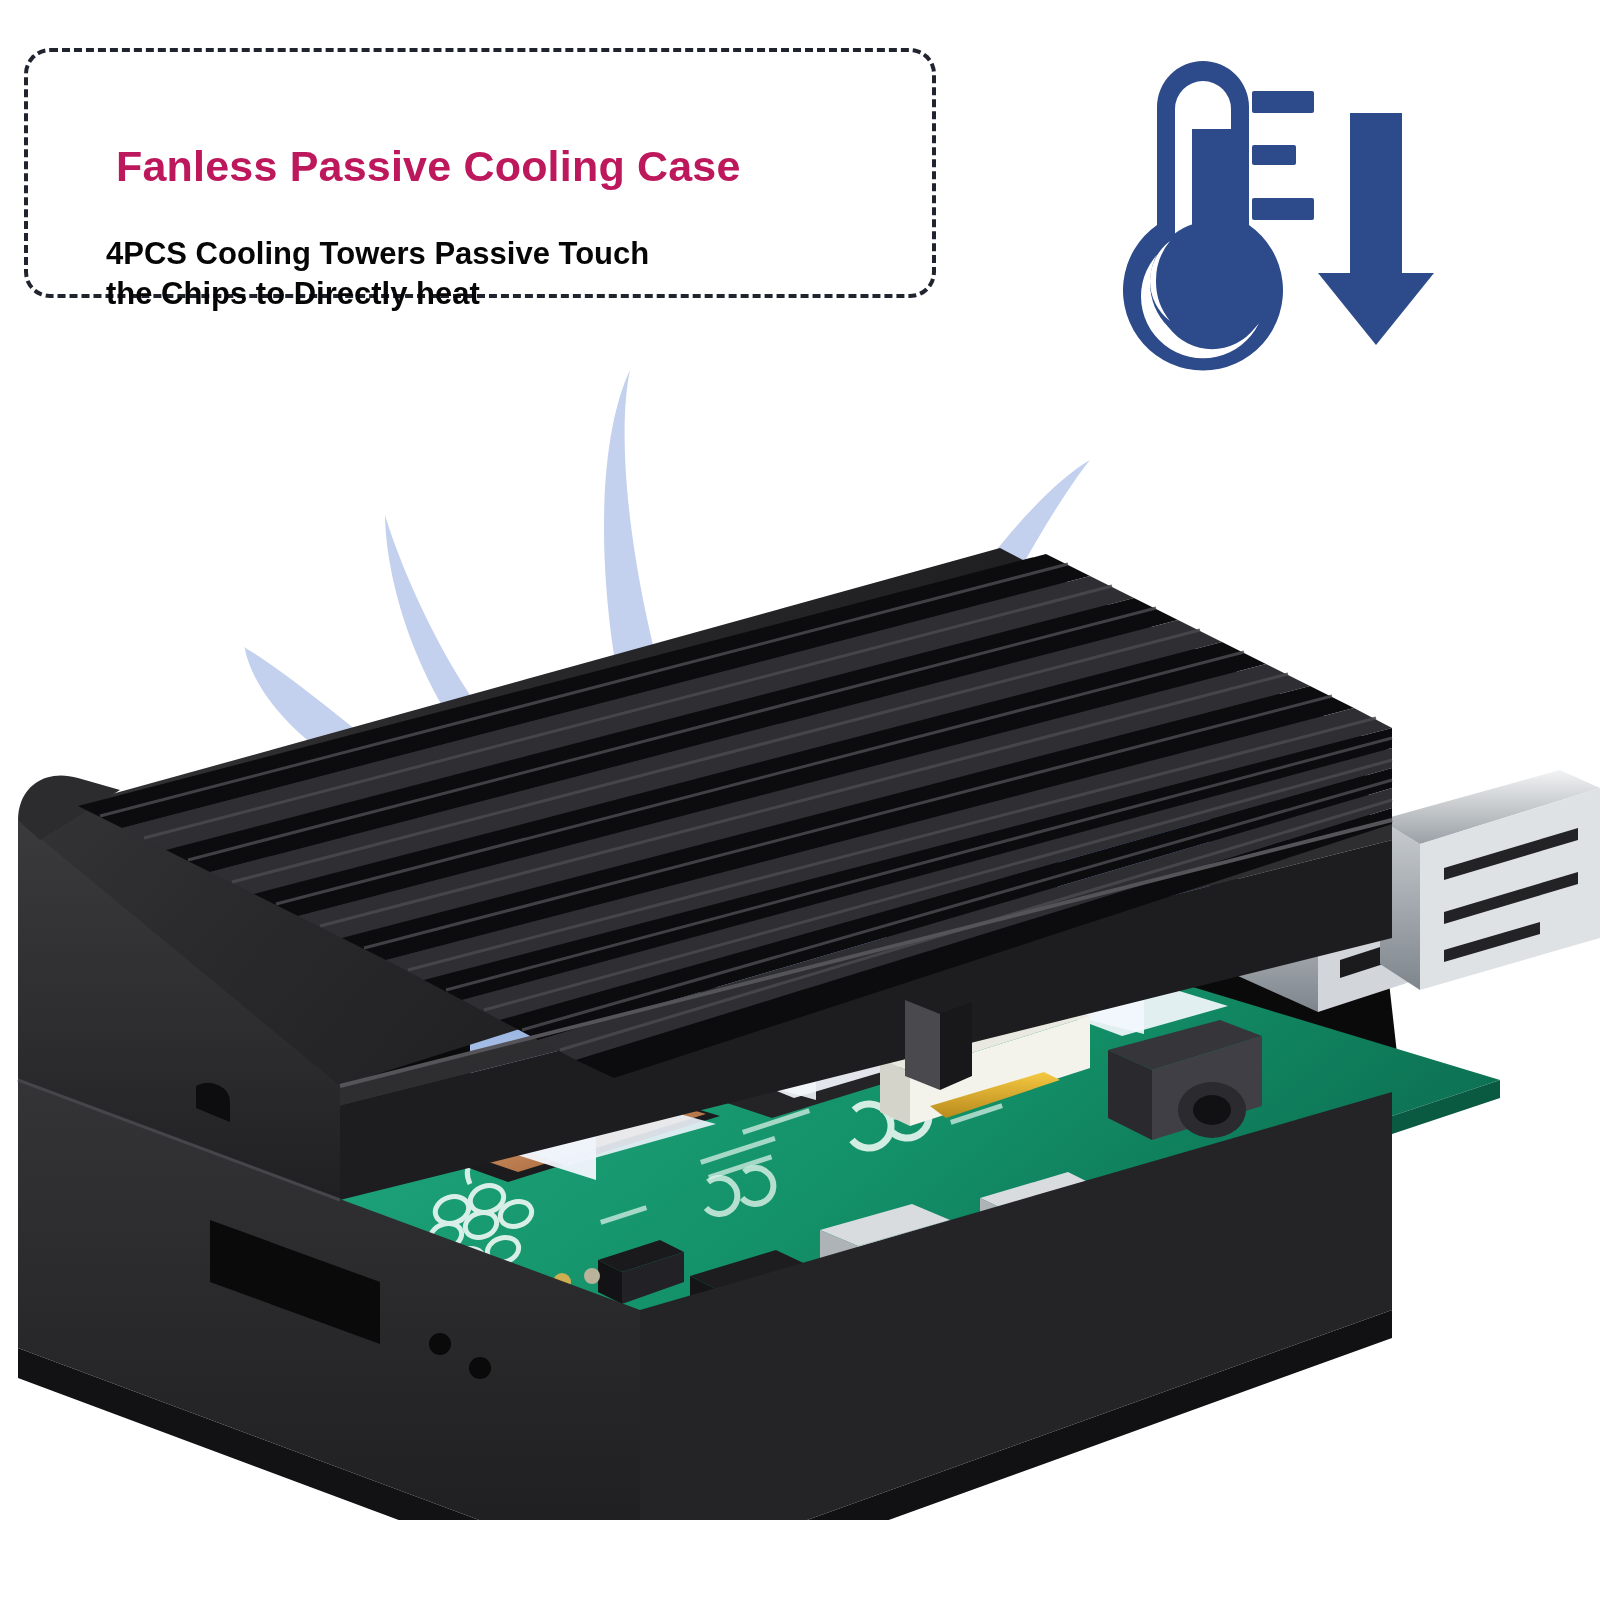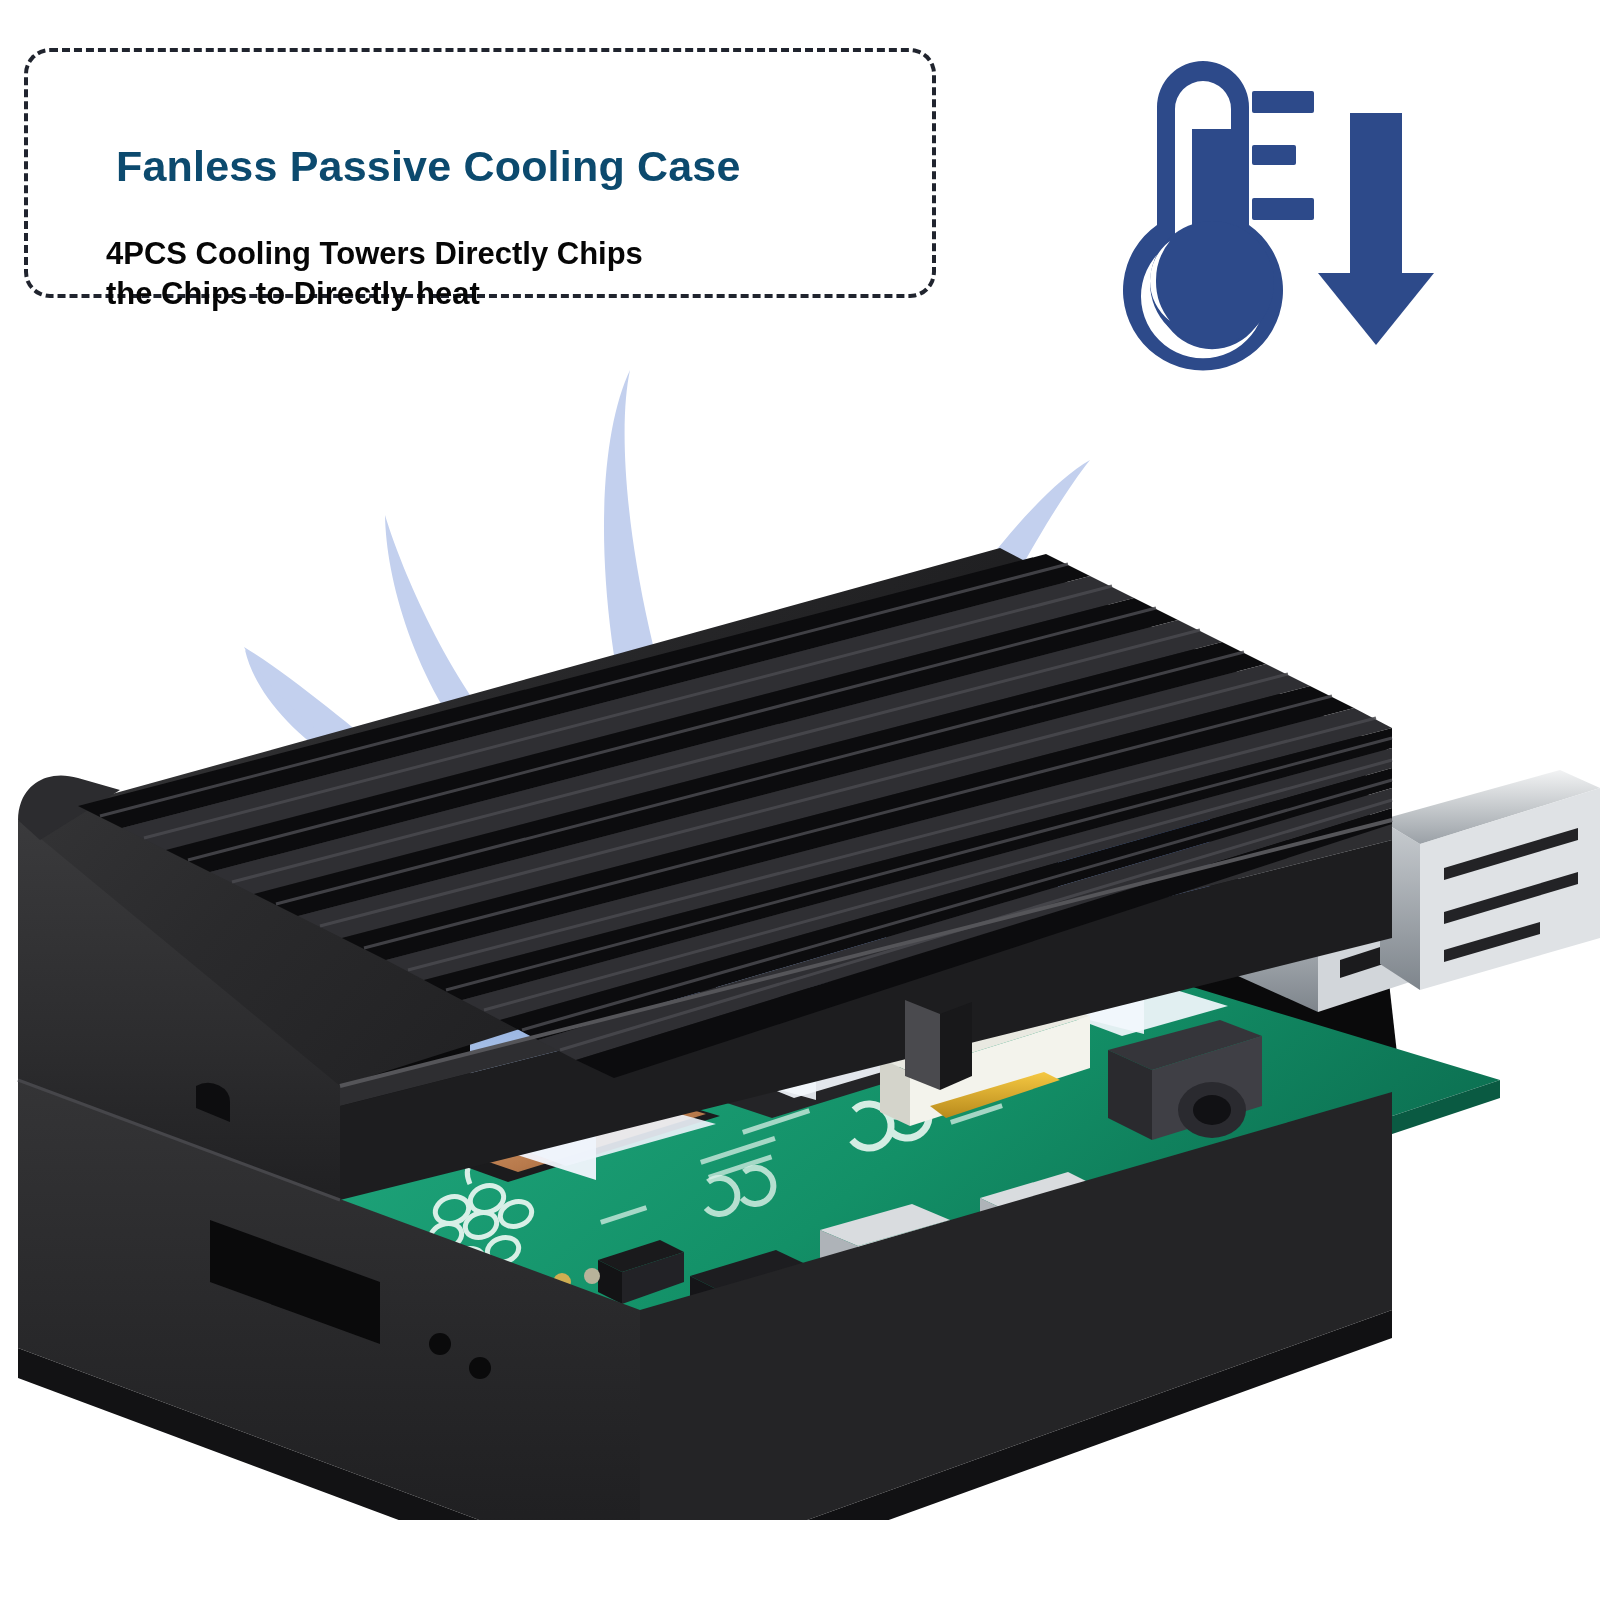--- a/index.html
+++ b/index.html
@@ -10,21 +10,21 @@
 
   
   #callout{
     position:absolute;left:24px;top:48px;width:912px;height:250px;
     border:4px dashed #20242e;border-radius:26px;background:#ffffff;
     box-sizing:border-box;
   }
   #headline{
     position:absolute;left:88px;top:90px;
     font-size:43px;font-weight:700;letter-spacing:.2px;
-    color:#0c4a6e;white-space:nowrap;
+    color:#be185d;white-space:nowrap;
   }
   #subline{
     position:absolute;left:78px;top:182px;width:740px;
     font-size:31px;font-weight:700;line-height:1.30;
     color:#060606;
   }
 
   
   #thermo{position:absolute;left:1100px;top:45px;width:370px;height:345px;}
 
@@ -35,21 +35,21 @@
   #product{position:absolute;left:0px;top:520px;width:1600px;height:1000px;}
 </style>
 </head>
 <body>
 
 <div id="stage">
 
   <div id="callout">
     <div id="headline">Fanless Passive Cooling Case</div>
     <div id="subline">
-      <div>4PCS Cooling Towers Directly Chips</div>
+      <div>4PCS Cooling Towers Passive Touch</div>
       <div>the Chips to Directly heat</div>
     </div>
   </div>
 
   <svg id="thermo" viewBox="0 0 370 345">
 
     <g fill="#2d4a8a">
 
       <path d="M57 62 a46 46 0 0 1 92 0 V180 a80 80 0 1 1 -92 0 Z"></path>
     </g>

